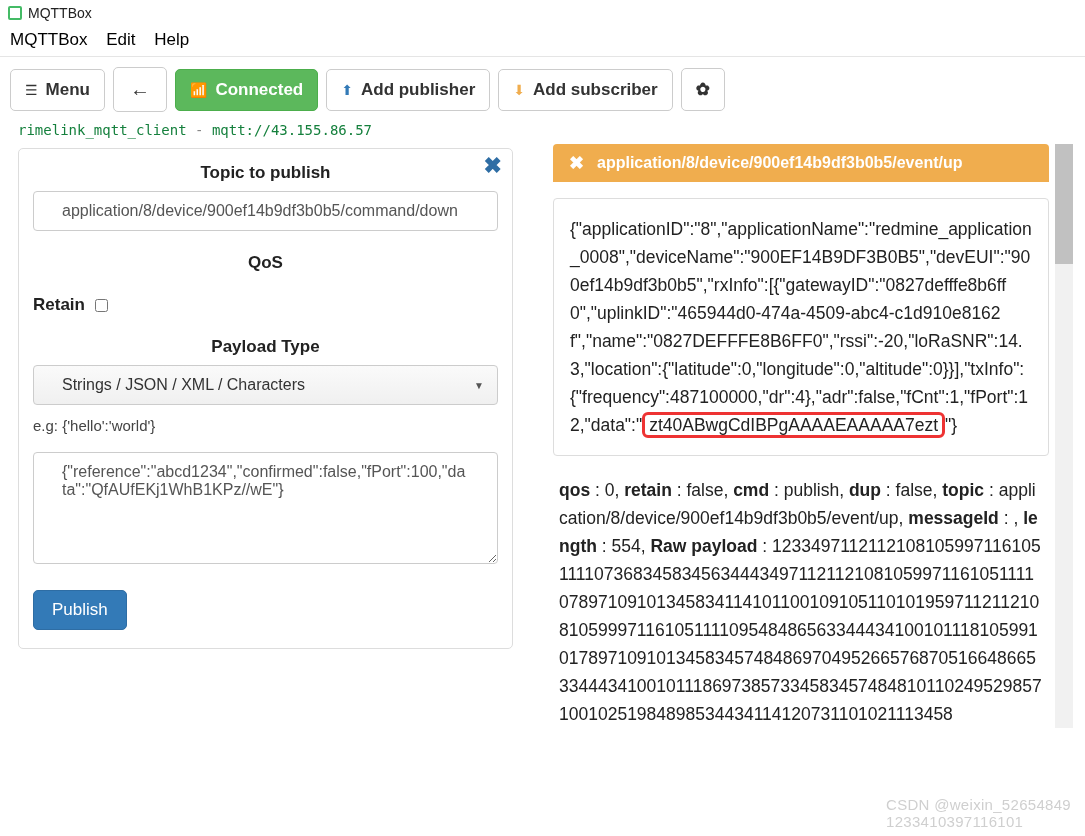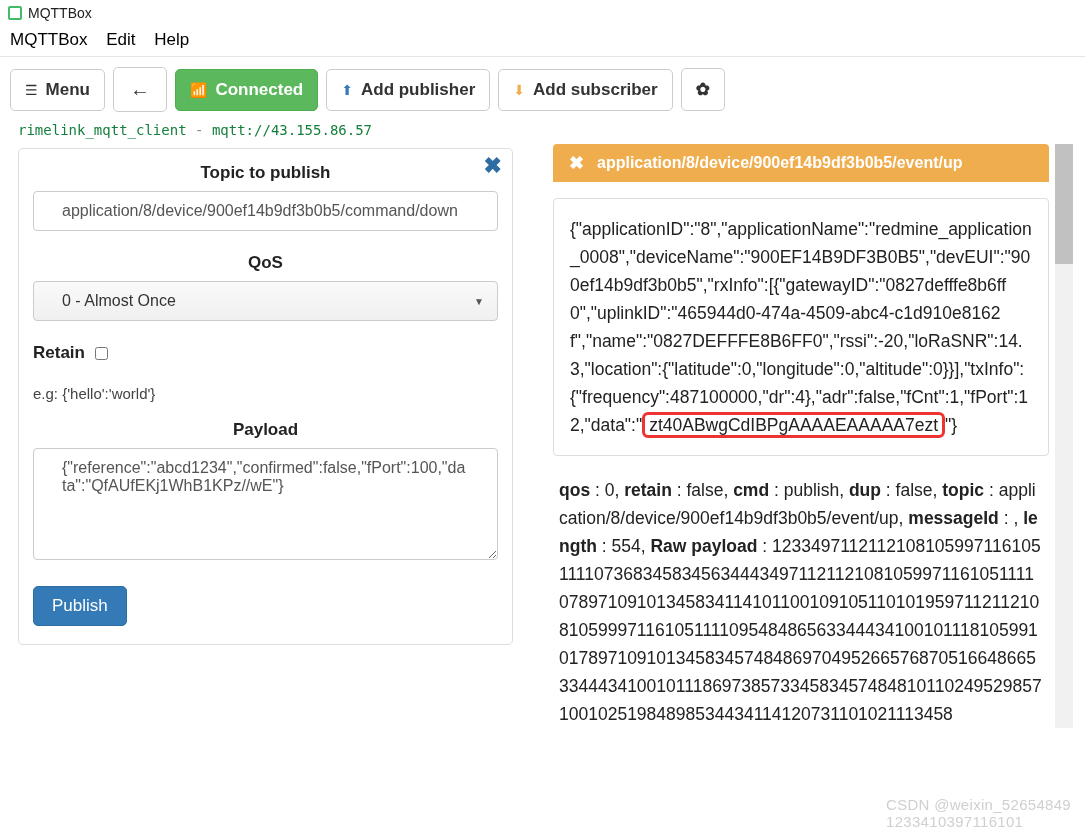--- a/index.html
+++ b/index.html
@@ -97,34 +97,36 @@
     <div class="panel">
       <span class="close">✖</span>
 
       <div class="row">
         <div class="label">Topic to publish</div>
         <input class="input" value="application/8/device/900ef14b9df3b0b5/command/down" style="">
       </div>
 
       <div class="row">
         <div class="label">QoS</div>
-        <div class="selwrap">
-          <div class="select">0 - Almost Once</div>
-        </div>
       </div>
 
       <div class="row chkrow">
         <span class="label" style="margin:0">Retain</span>
         <input type="checkbox" style="">
       </div>
 
+      <div class="row" style="margin-bottom:6px;">
+        <div class="label">Payload Type</div>
+        <div class="selwrap">
+          <div class="select">Strings / JSON / XML / Characters</div>
+        </div>
+      </div>
       <div class="hint">e.g: {'hello':'world'}</div>
 
       <div class="row" style="margin-top:18px;">
-        <div class="label">Payload</div>
         <textarea style="">{"reference":"abcd1234","confirmed":false,"fPort":100,"data":"QfAUfEKj1WhB1KPz//wE"}</textarea>
       </div>
 
       <button class="btn pubbtn">
         <span>Publish</span>
       </button>
     </div>
   </div>
 
   <div class="col right">

